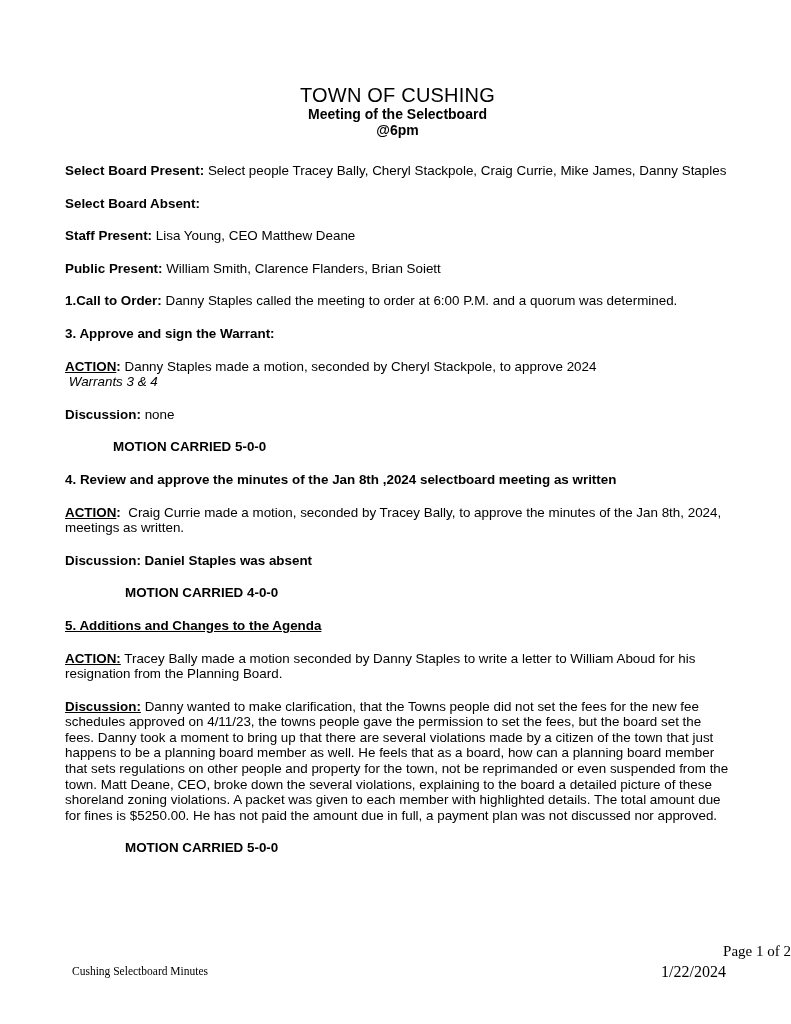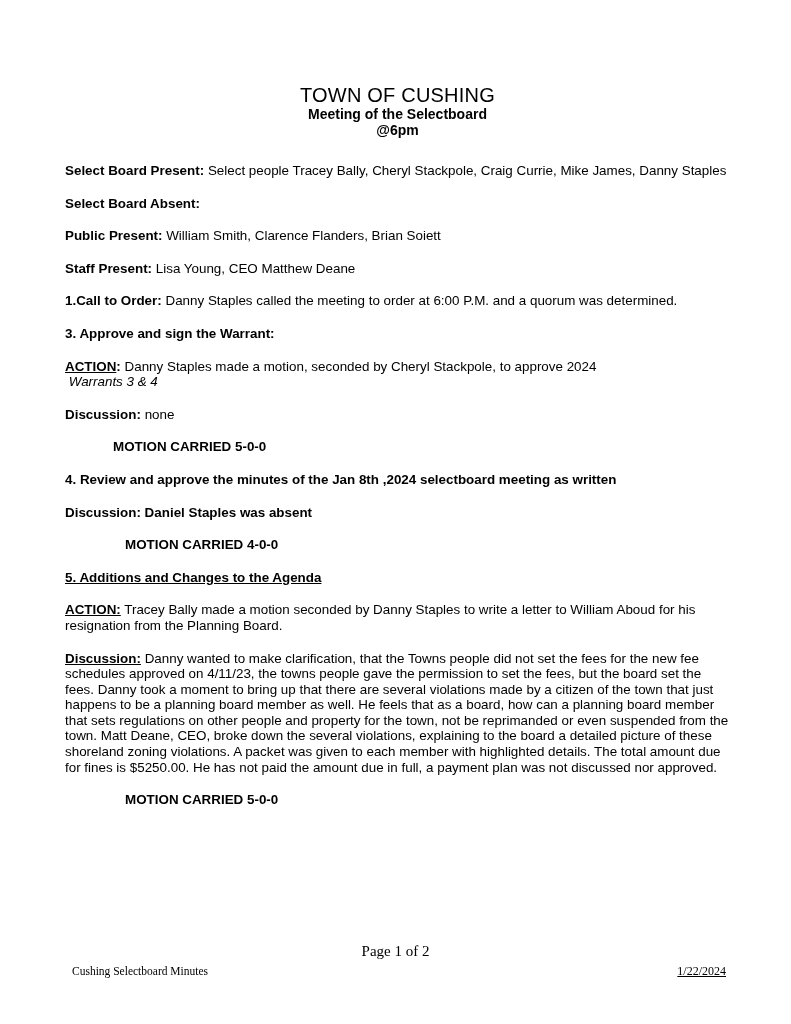--- a/index.html
+++ b/index.html
@@ -16,57 +16,58 @@
   .doc-sub { font-size: 14px; line-height: 15.5px; font-weight: bold; }
   .para { margin: 0 0 17px 0; }
   .para b { font-weight: 700; }
   .para span { white-space: pre-wrap; }
   .u { text-decoration: underline; }
   .bold { font-weight: 700; }
   .block { display: block; font-style: italic; }
   .motion-a { margin-left: 48px; }
   .motion-b { margin-left: 60px; }
   .serif { font-family: "Liberation Serif", "DejaVu Serif", serif; }
-  .page-num { position: absolute; left: 0; width: 100%; top: 944px; text-align: center; font-size: 15px; }
+  .page-num { position: absolute; left: 0; width: 100%; top: 944px; text-align: right; font-size: 15px; }
   .footer-left { position: absolute; left: 72px; top: 964px; font-size: 11.5px; }
-  .footer-right { position: absolute; right: 65px; top: 964px; font-size: 12px; text-decoration: underline; }
+  .footer-right { position: absolute; right: 65px; top: 964px; font-size: 16px; }
 </style>
 </head>
 <body>
 
 <div class="page">
   <div class="content">
 
     <div class="doc-header">
       <div class="doc-title">TOWN OF CUSHING</div>
       <div class="doc-sub">Meeting of the Selectboard</div>
       <div class="doc-sub">@6pm</div>
     </div>
 
     <p class="para"><b>Select Board Present:</b><span> Select people Tracey Bally, Cheryl Stackpole, Craig Currie, Mike James, Danny Staples</span></p>
 
     <p class="para"><b>Select Board Absent:</b></p>
 
+    <p class="para"><b>Staff Present:</b><span> Lisa Young, CEO Matthew Deane</span></p>
+
     <p class="para"><b>Public Present:</b><span> William Smith, Clarence Flanders, Brian Soiett</span></p>
-
-    <p class="para"><b>Staff Present:</b><span> Lisa Young, CEO Matthew Deane</span></p>
 
     <p class="para"><b>1.Call to Order:</b><span> Danny Staples called the meeting to order at 6:00 P.M. and a quorum was determined.</span></p>
 
 
     <p class="para"><b>3. Approve and sign the Warrant:</b></p>
 
     <p class="para"><b class="u">ACTION</b><b>:</b><span> Danny Staples made a motion, seconded by Cheryl Stackpole, to approve 2024</span><span class="block"> Warrants 3 &amp; 4</span></p>
 
     <p class="para"><b>Discussion:</b><span> none</span></p>
 
     <p class="para bold motion-a">MOTION CARRIED 5-0-0</p>
 
     <p class="para"><b>4. Review and approve the minutes of the Jan 8th ,2024 selectboard meeting as written</b></p>
 
+    <p class="para"><b class="u">ACTION</b><b>:</b><span>  Craig Currie made a motion, seconded by Tracey Bally, to approve the minutes of the Jan 8th, 2024, meetings as written.</span></p>
 
     <p class="para bold">Discussion: Daniel Staples was absent</p>
 
     <p class="para bold motion-b">MOTION CARRIED 4-0-0</p>
 
     <p class="para"><b class="u">5. Additions and Changes to the Agenda</b></p>
 
     <p class="para"><b class="u">ACTION:</b><span> Tracey Bally made a motion seconded by Danny Staples to write a letter to William Aboud for his resignation from the Planning Board.</span></p>
 
     <p class="para"><b class="u">Discussion:</b><span> Danny wanted to make clarification, that the Towns people did not set the fees for the new fee schedules approved on 4/11/23, the towns people gave the permission to set the fees, but the board set the fees. Danny took a moment to bring up that there are several violations made by a citizen of the town that just happens to be a planning board member as well. He feels that as a board, how can a planning board member that sets regulations on other people and property for the town, not be reprimanded or even suspended from the town. Matt Deane, CEO, broke down the several violations, explaining to the board a detailed picture of these shoreland zoning violations. A packet was given to each member with highlighted details. The total amount due for fines is $5250.00. He has not paid the amount due in full, a payment plan was not discussed nor approved.</span></p>

